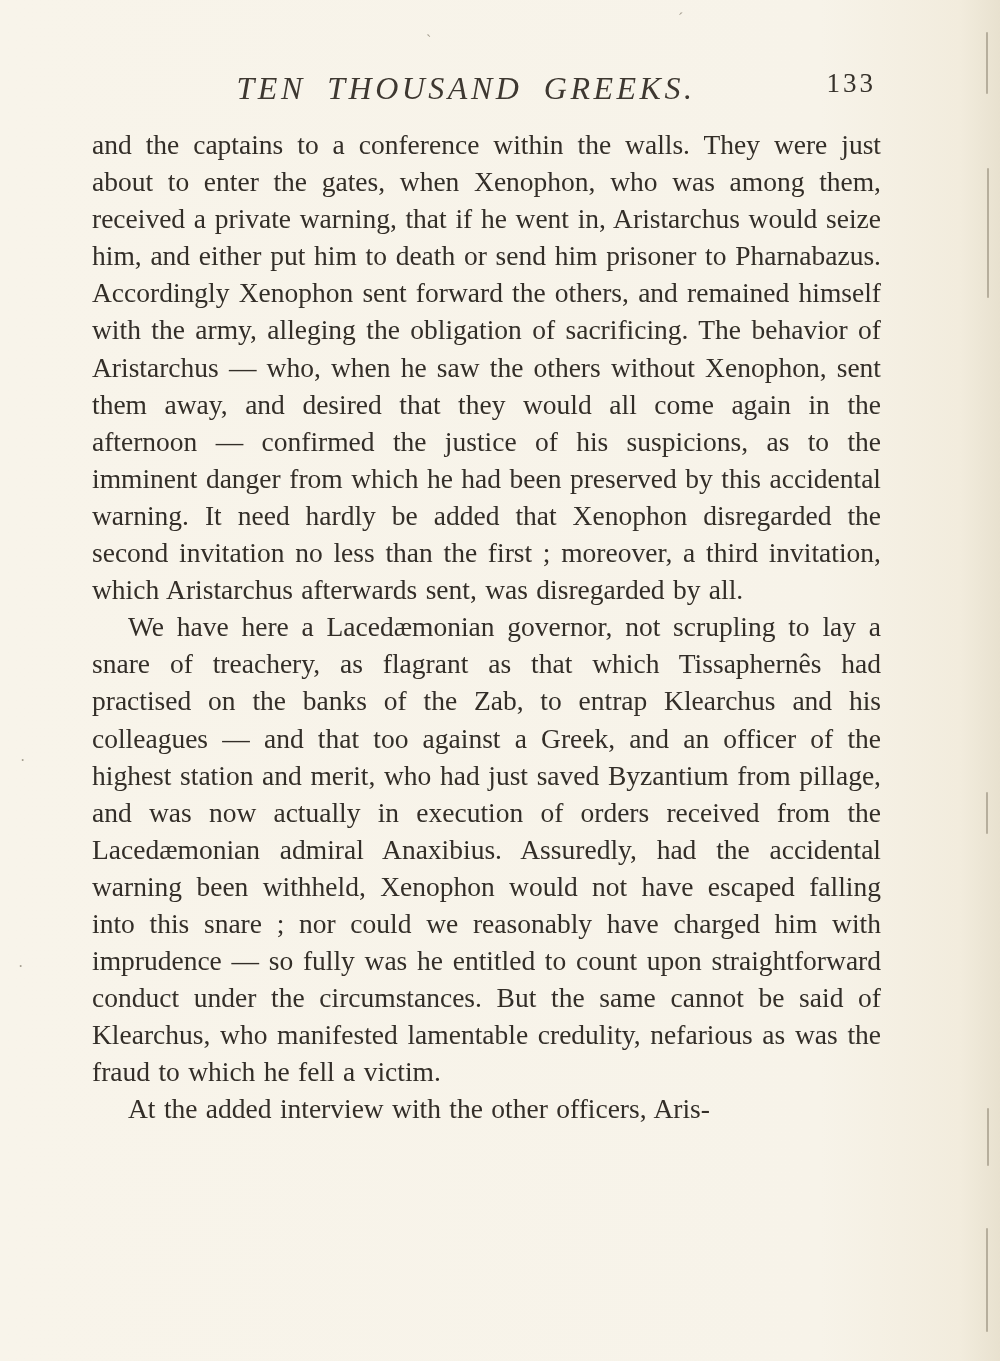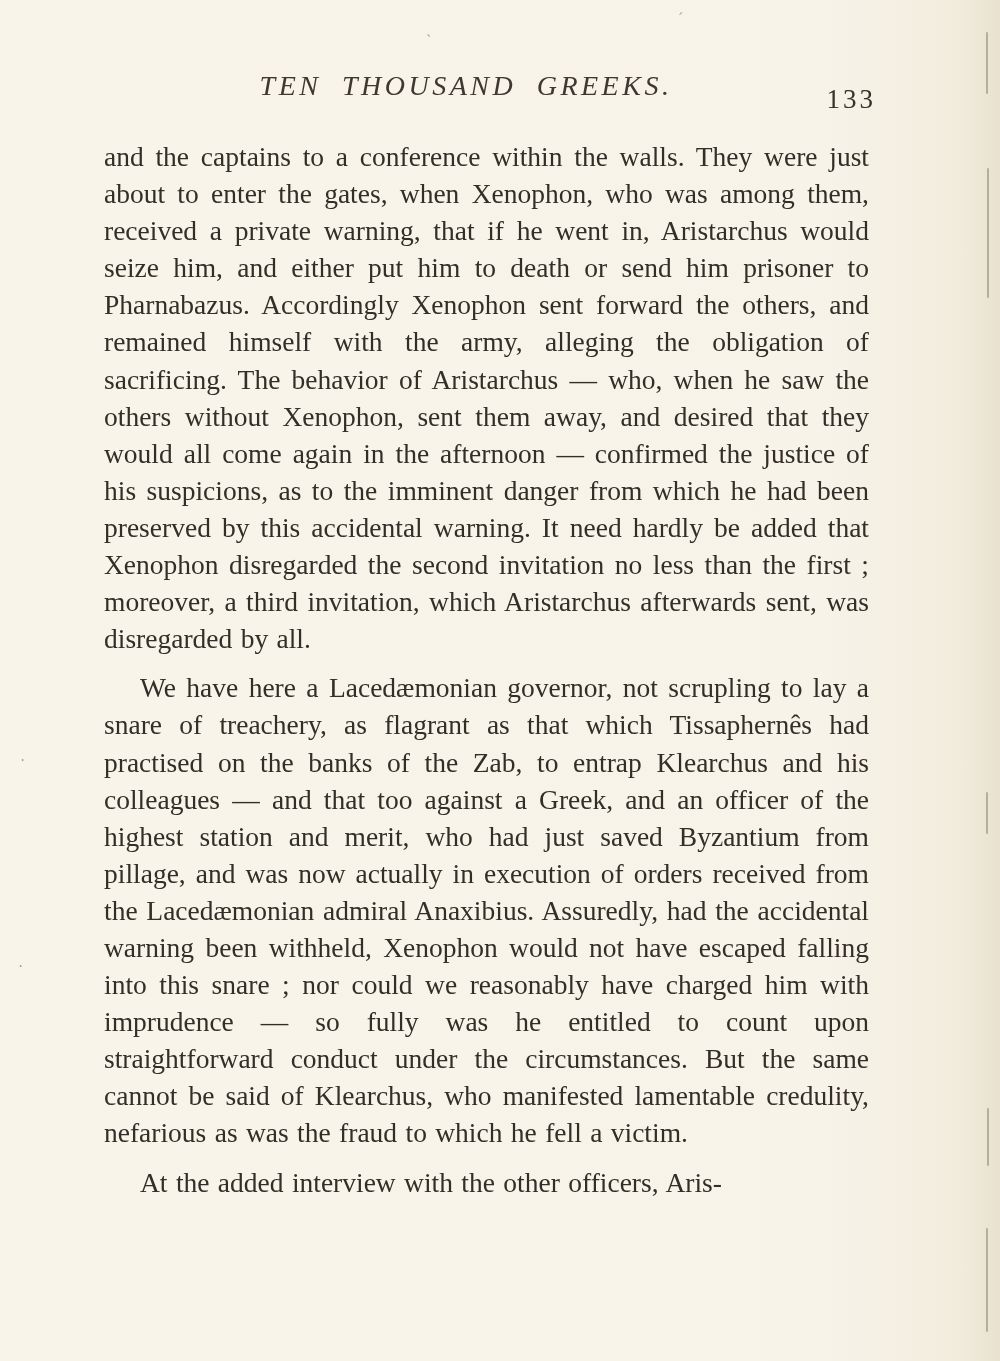--- a/index.html
+++ b/index.html
@@ -24,46 +24,46 @@
     right: 120px;
     height: 36px;
   }
   .header-title {
     position: absolute;
     left: 0;
     right: 40px;
     top: 2px;
     text-align: center;
     font-style: italic;
-    font-size: 28px;
+    font-size: 32px;
     letter-spacing: 3.5px;
     word-spacing: 10px;
     color: #3e3831;
   }
   .page-number {
     position: absolute;
     right: 4px;
-    top: 16px;
+    top: 0;
     font-size: 27px;
     letter-spacing: 3px;
     color: #37322b;
   }
   .content {
     position: absolute;
     top: 126px;
     left: 92px;
     width: 789px;
     font-size: 27.5px;
     line-height: 37.1px;
     text-align: justify;
     word-spacing: 1.5px;
     color: #332e28;
   }
   .content p {
-    margin: 12px;
+    margin: 0;
     padding: 0;
   }
   .content p.indent {
     text-indent: 36px;
   }
   
   .scan-mark {
     position: absolute;
     width: 2px;
     background: #8a8170;

